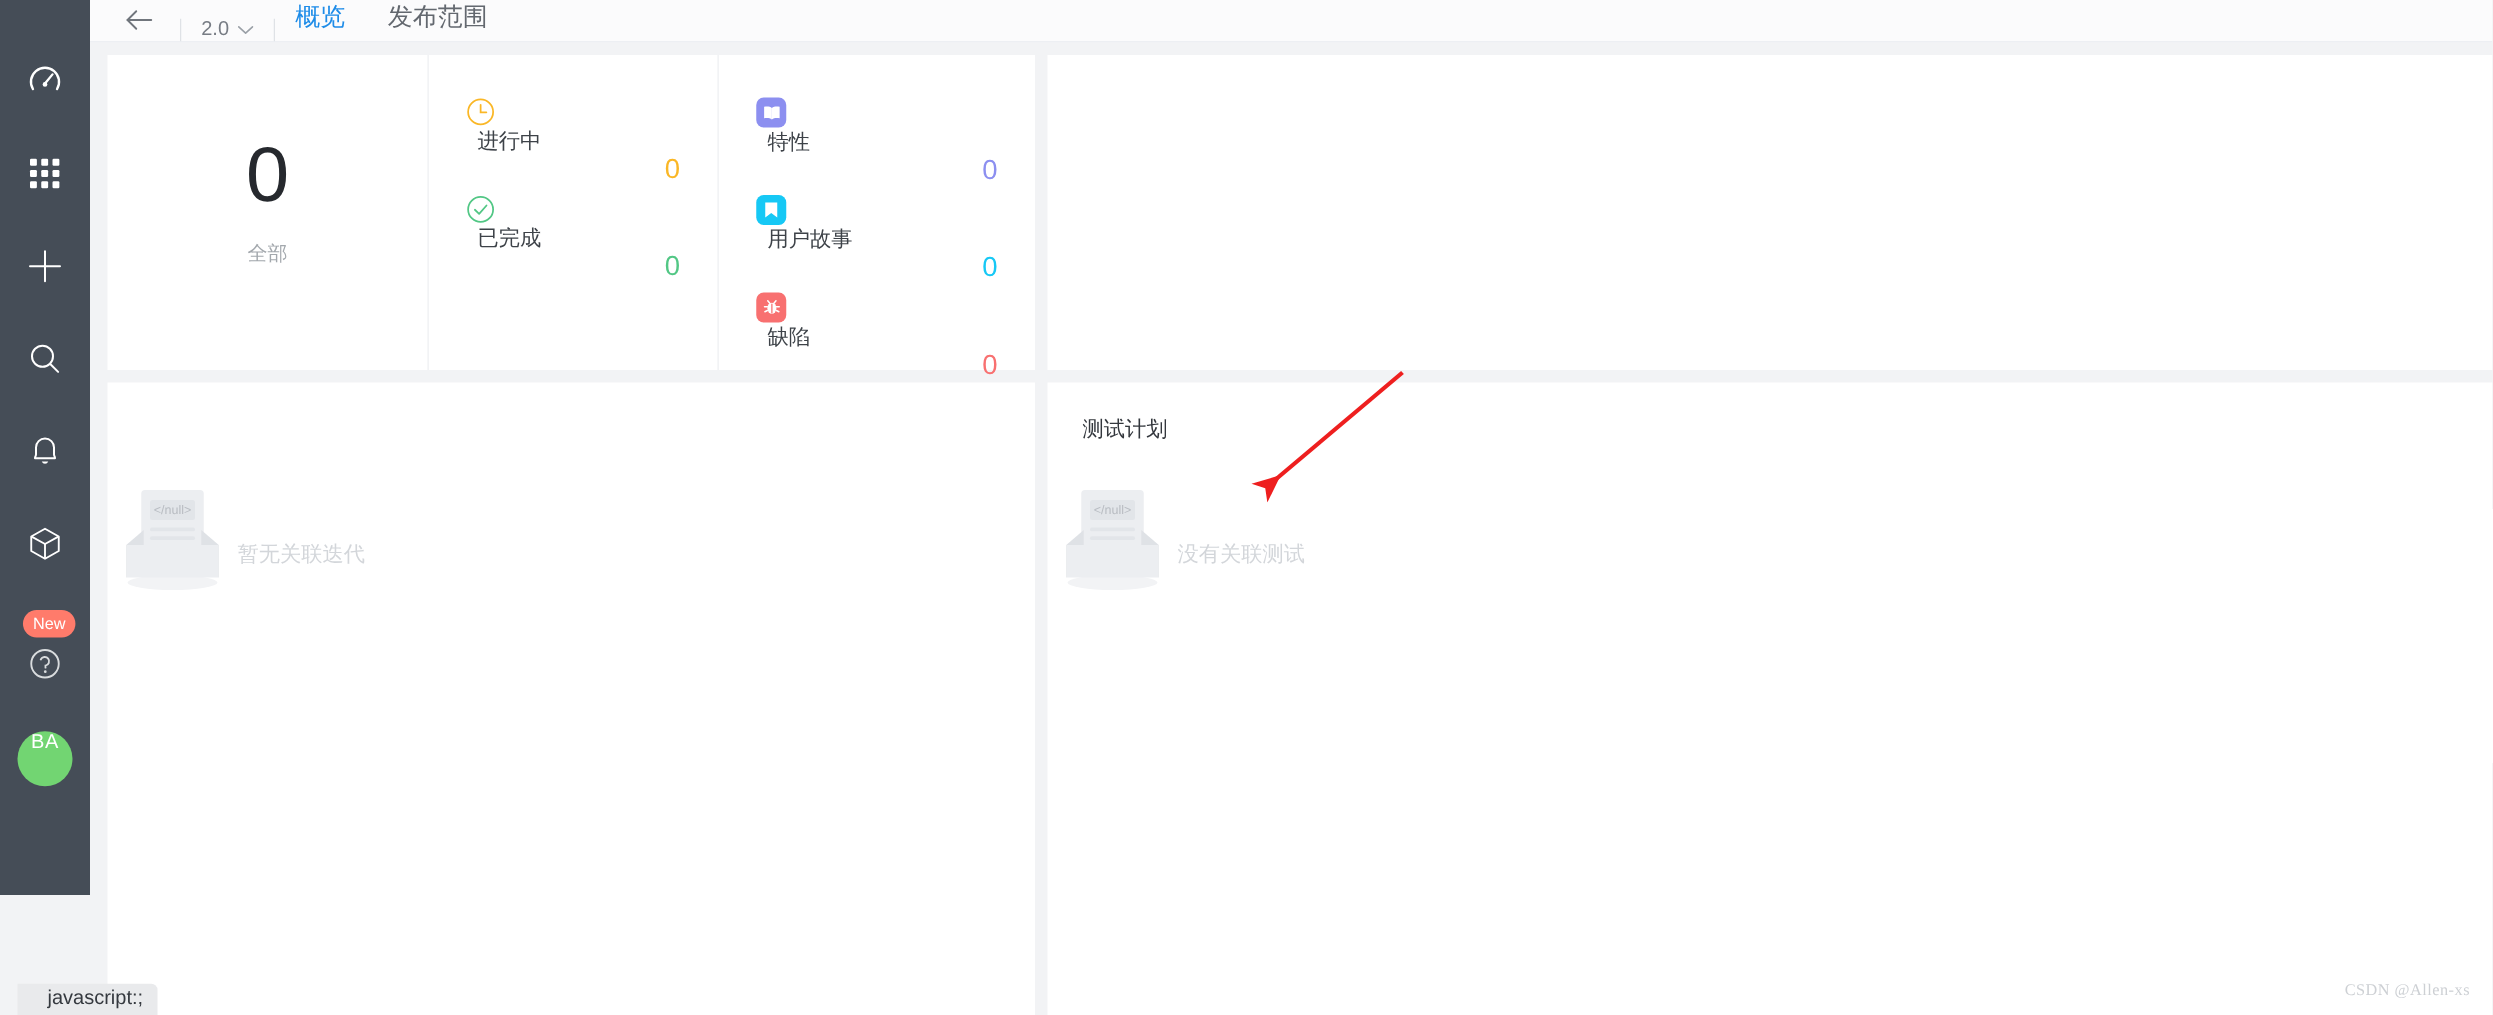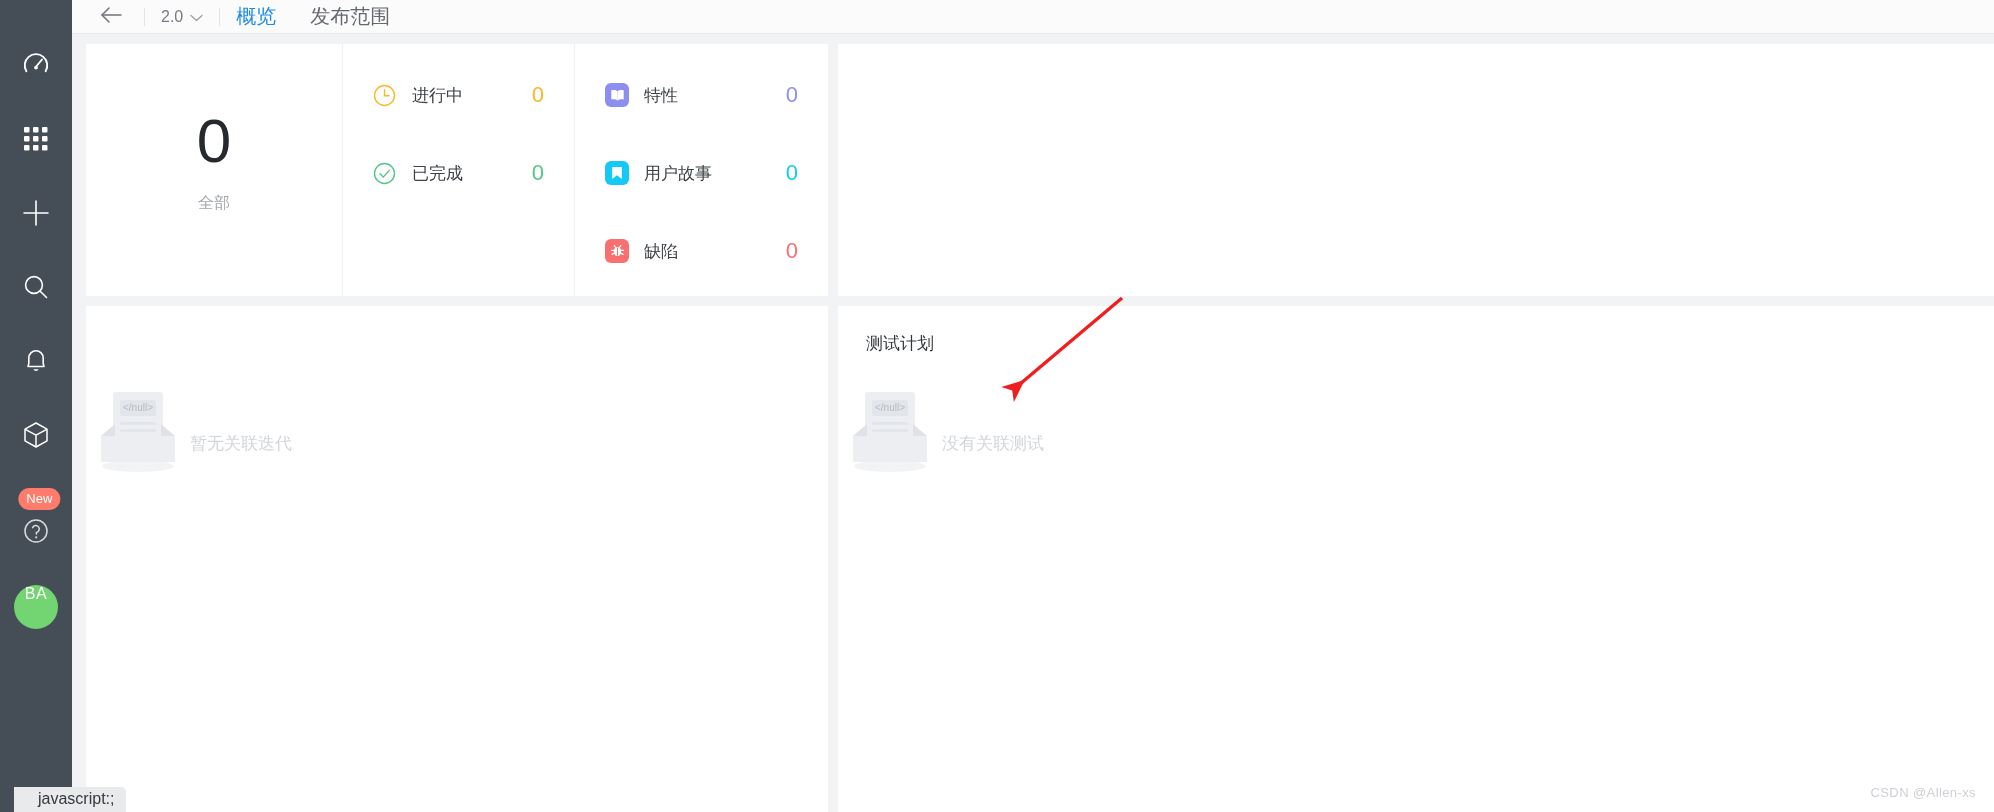--- a/index.html
+++ b/index.html
@@ -8,21 +8,21 @@
     font-family: "Liberation Sans", "DejaVu Sans", sans-serif;
     background: #f2f3f5;
     overflow: hidden;
   }
 
   #app { position: relative; width: 1994px; height: 812px; }
 
   
   .rail {
     position: absolute; left: 0; top: 0;
-    width: 72px; height: 812px;
+    width: 72px; height: 716px;
     background: #454d57;
     display: flex; flex-direction: column; align-items: center;
   }
   .rail-item {
     width: 72px; height: 74px;
     display: flex; align-items: center; justify-content: center;
     color: #ffffff;
     position: relative;
   }
   .rail-item svg { display: block; }
@@ -61,21 +61,21 @@
     white-space: nowrap;
   }
 
   
   .header {
     position: absolute;
     left: 72px; top: 0;
     width: 1922px; height: 34px;
     background: #fbfbfc;
     border-bottom: 1px solid #e9ecef;
-    display: flex; align-items: center;
+    display: flex; align-items: flex-end;
     padding-left: 22px;
   }
   .back-btn {
     width: 34px; height: 30px;
     display: flex; align-items: center; justify-content: center;
     color: #70757c;
   }
   .vdiv { width: 1px; height: 18px; background: #dfe2e6; margin: 0 16px; }
   .ver-select {
     display: flex; align-items: center; gap: 7px;
@@ -136,23 +136,24 @@
   .total-label { font-size: 16px; color: #a3a8ad; margin-top: 20px; }
 
   .stats-col {
     border-left: 1px solid #eef0f2;
     padding: 34px 0 0 30px;
   }
   .stats-col-status { width: 232px; }
   .stats-col-types  { width: 254px; }
 
   .stat-row {
-    display: flex; align-items: center;
+    display: flex; align-items: flex-start;
     height: 34px;
     margin-bottom: 44px;
+    flex-direction: column;
   }
   .stat-ico { width: 30px; display: flex; align-items: center; }
   .stat-name { font-size: 17px; color: #3d4248; margin-left: 9px; white-space: nowrap; }
   .stat-count {
     margin-left: auto; margin-right: 30px;
     font-size: 22px; line-height: 1;
   }
   .sq-ico {
     width: 24px; height: 24px; border-radius: 6px;
     display: flex; align-items: center; justify-content: center;
@@ -192,20 +193,21 @@
     pointer-events: none;
     z-index: 30;
   }
 
   .watermark {
     position: absolute;
     right: 18px; bottom: 12px;
     font-size: 13px;
     color: #cdd0d4;
     letter-spacing: .4px;
+    font-family: Liberation Serif, serif;
   }
 </style>
 </head>
 <body>
 
 <div id="app">
 
   <nav class="rail">
 
     <div class="rail-item" style="margin-top:28px">

